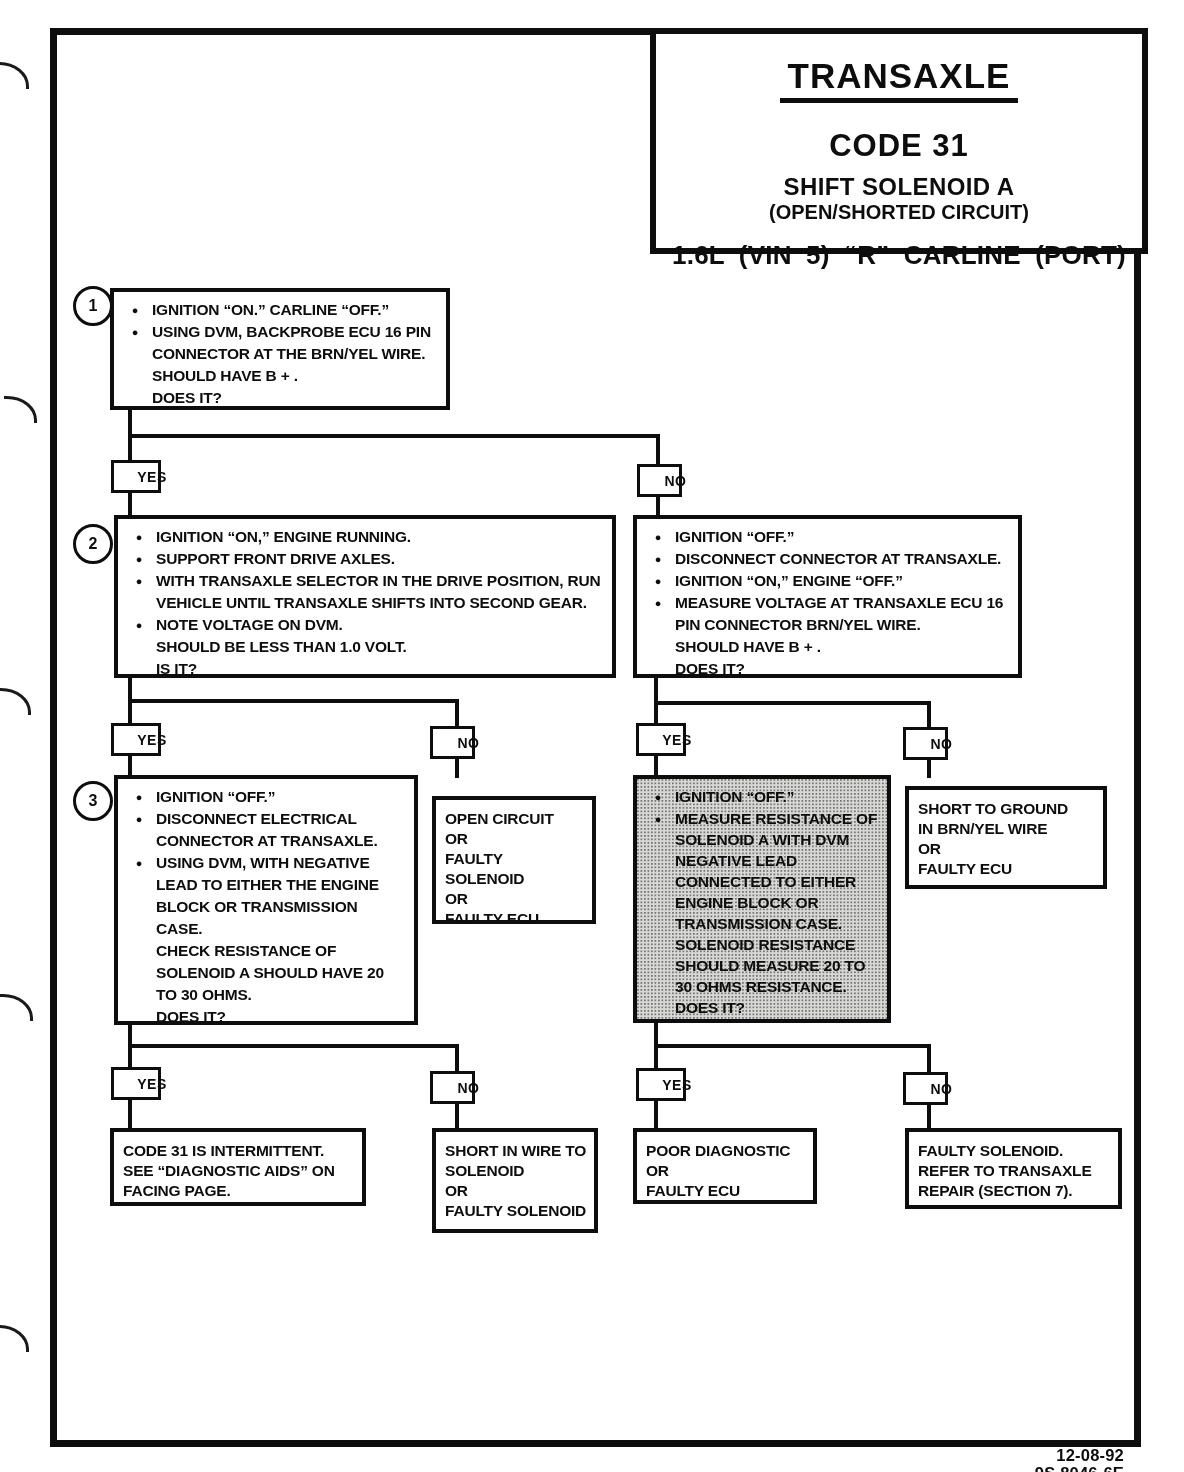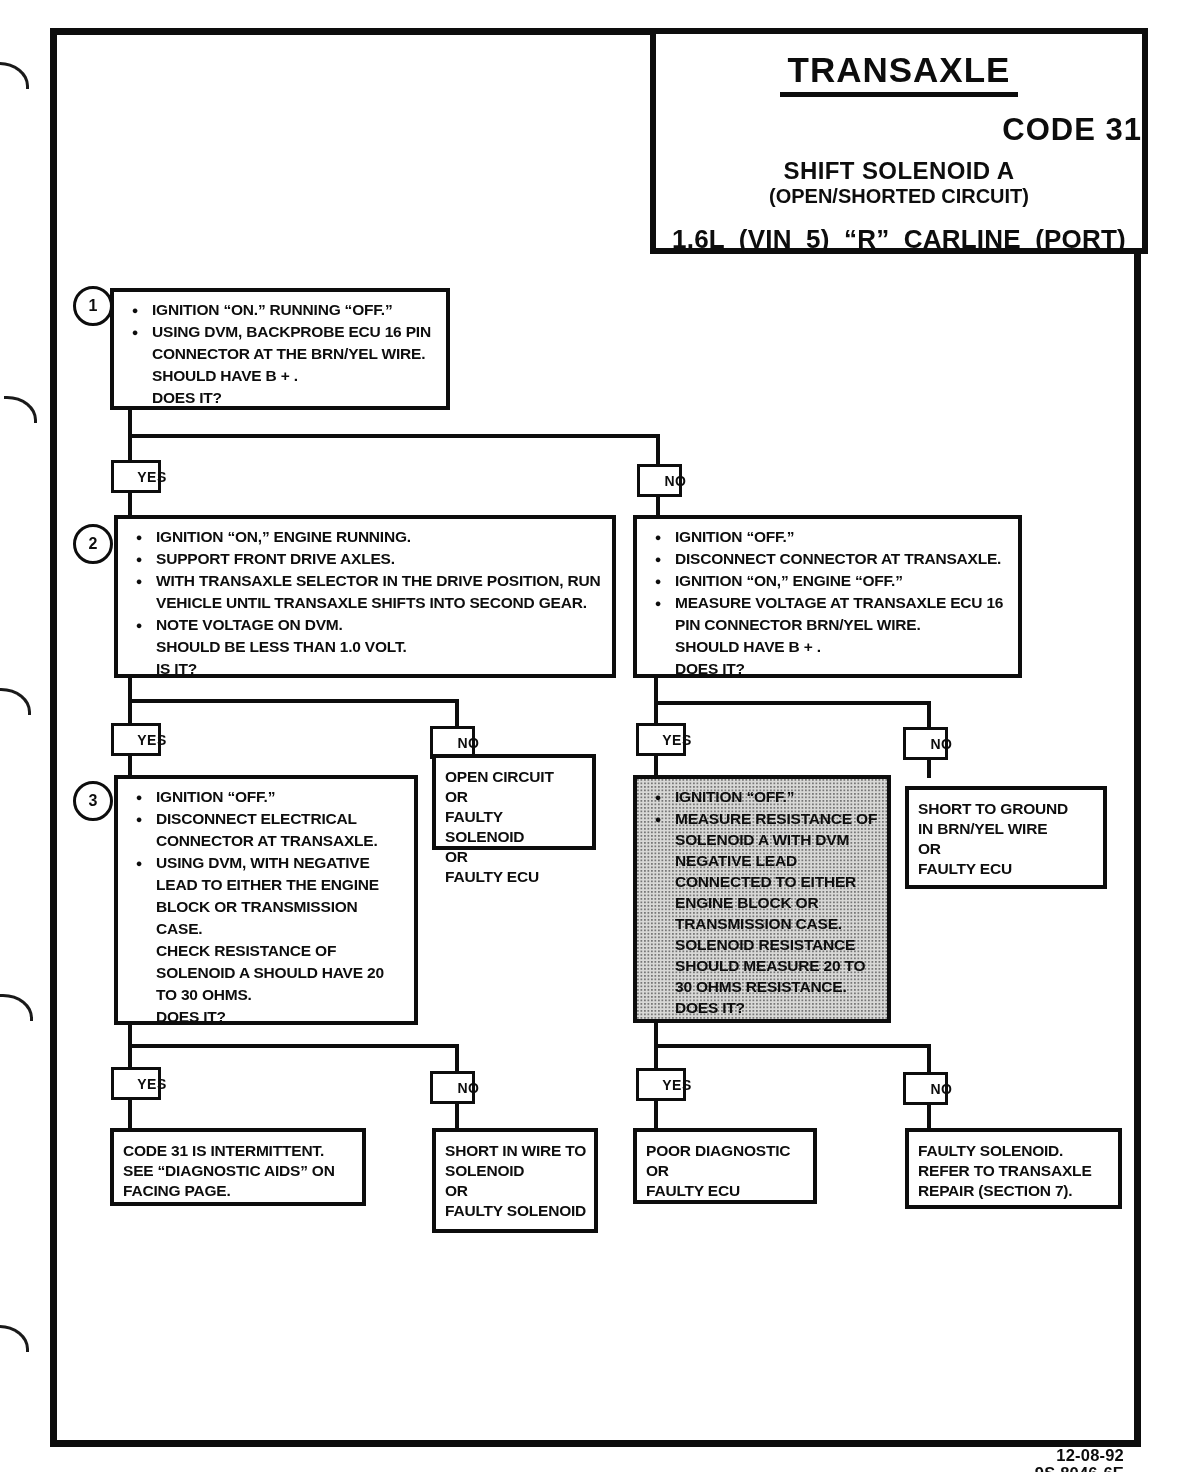--- a/index.html
+++ b/index.html
@@ -3,24 +3,24 @@
 <meta charset="utf-8">
 <style>
   html,body{margin:0;padding:0;background:#ffffff;}
   .canvas{position:relative;width:1184px;height:1472px;background:#ffffff;overflow:hidden;
           font-family:"Liberation Sans",sans-serif;color:#0d0d0d;}
   .frame{position:absolute;left:50px;top:28px;width:1091px;height:1419px;
          border:7px solid #0d0d0d;box-sizing:border-box;background:transparent;}
   
   .titlebox{position:absolute;left:650px;top:28px;width:498px;height:226px;
             border:6px solid #0d0d0d;box-sizing:border-box;background:#fff;
-            text-align:center;padding-top:16px;}
+            text-align:center;padding-top:22px;}
   .t-title{font-size:35px;font-weight:bold;letter-spacing:1px;display:inline-block;
            border-bottom:5px solid #0d0d0d;padding:0 8px 2px;}
-  .t-code{font-size:31px;font-weight:bold;margin-top:15px;letter-spacing:1px;text-align:right;}
+  .t-code{font-size:31px;font-weight:bold;margin-top:25px;letter-spacing:1px;}
   .t-sub{font-size:24px;font-weight:bold;margin-top:9px;letter-spacing:0.4px;}
   .t-circ{font-size:20px;font-weight:bold;margin-top:0px;}
   .t-car{font-size:26px;font-weight:bold;margin-top:16px;word-spacing:7px;letter-spacing:0.2px;}
   
   .box{position:absolute;background:#fff;border:4px solid #0d0d0d;box-sizing:border-box;
        padding:7px 6px 4px 4px;}
   .blt{display:flex;}
   .dot{width:34px;text-align:center;font-size:11px;line-height:22px;flex:none;font-weight:bold;}
   .txt{white-space:pre-line;font-size:15.5px;font-weight:bold;line-height:22px;letter-spacing:-0.2px;}
   .shaded{background-color:#d8d8d6;
@@ -87,21 +87,21 @@
   <div class="hline" style="left:654px;top:1044px;width:277px"></div>
   <div class="vline" style="left:927px;top:1044px;height:84px"></div>
 
   <div class="circle" style="left:73px;top:286px">1</div>
   <div class="circle" style="left:73px;top:524px">2</div>
   <div class="circle" style="left:73px;top:781px">3</div>
 
   <div class="box" style="left:110px;top:288px;width:340px;height:122px">
     <div class="blt">
         <span class="dot">●</span>
-        <span class="txt">IGNITION “ON.” RUNNING “OFF.”</span>
+        <span class="txt">IGNITION “ON.” CARLINE “OFF.”</span>
       </div>
     <div class="blt">
         <span class="dot">●</span>
         <span class="txt">USING DVM, BACKPROBE ECU 16 PIN
 CONNECTOR AT THE BRN/YEL WIRE.
 SHOULD HAVE B + .
 DOES IT?</span>
       </div>
   </div>
 
@@ -172,21 +172,21 @@
         <span class="txt">USING DVM, WITH NEGATIVE
 LEAD TO EITHER THE ENGINE
 BLOCK OR TRANSMISSION CASE.
 CHECK RESISTANCE OF
 SOLENOID A SHOULD HAVE 20
 TO 30 OHMS.
 DOES IT?</span>
       </div>
   </div>
 
-  <div class="term" style="left:432px;top:754px;width:164px;height:96px">OPEN CIRCUIT
+  <div class="term" style="left:432px;top:796px;width:164px;height:128px">OPEN CIRCUIT
 OR
 FAULTY SOLENOID
 OR
 FAULTY ECU</div>
 
   <div class="box shaded" style="left:633px;top:775px;width:258px;height:248px">
     <div class="blt">
         <span class="dot">●</span>
         <span class="txt">IGNITION “OFF.”</span>
       </div>

